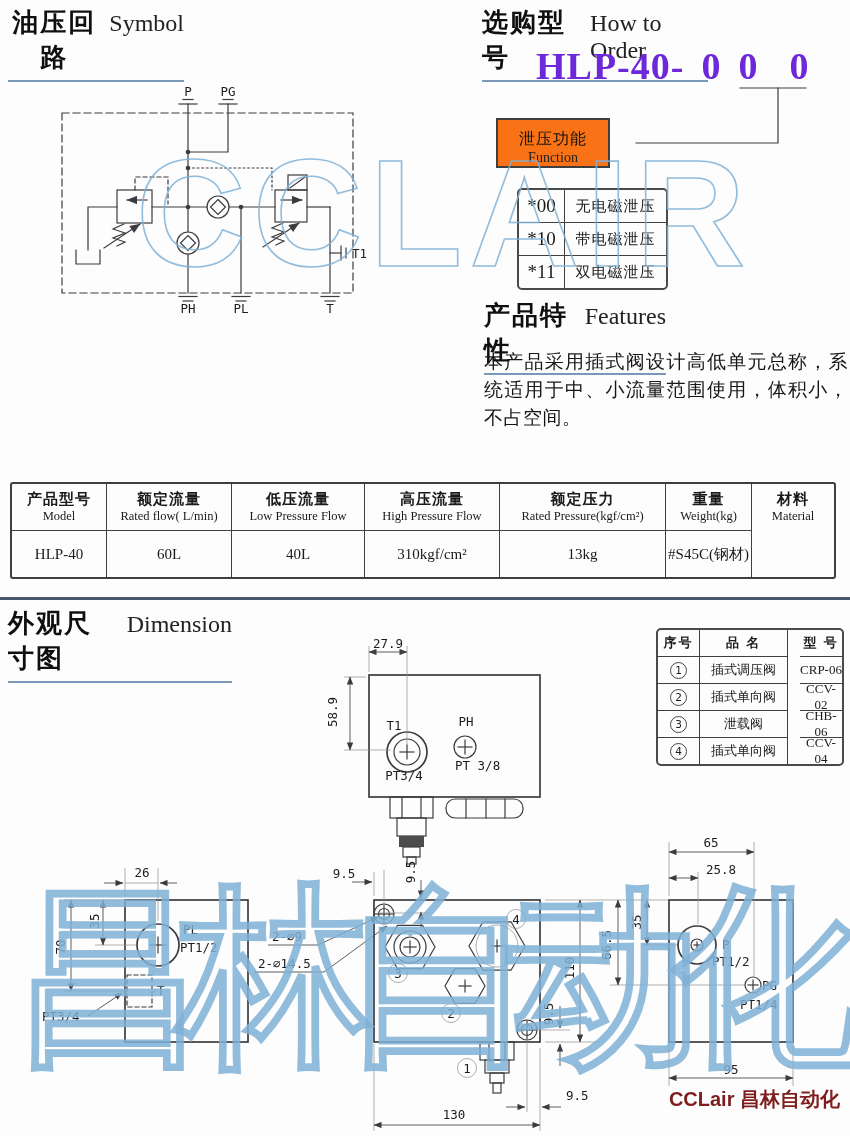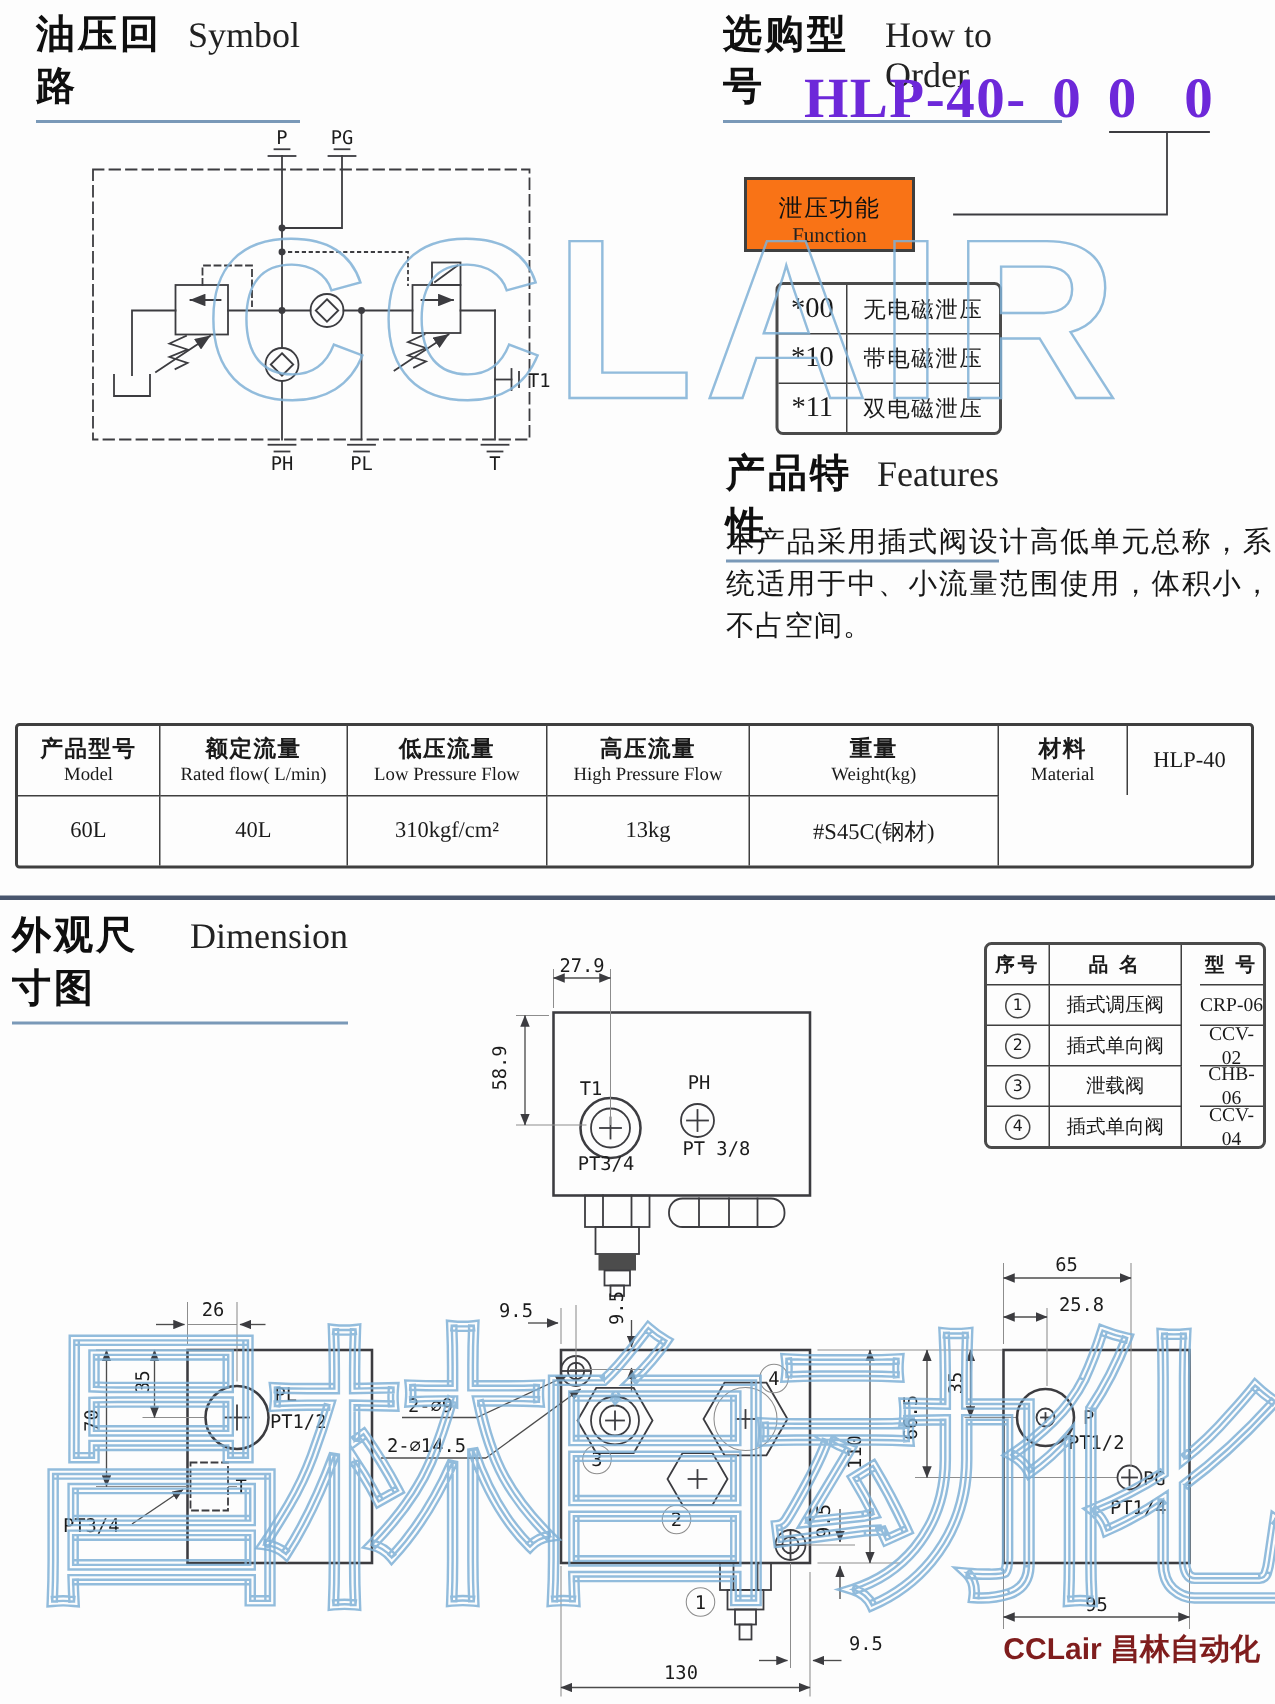--- a/index.html
+++ b/index.html
@@ -4,21 +4,21 @@
 <style>
   html,body{margin:0;padding:0;}
   body{width:850px;height:1136px;position:relative;overflow:hidden;
        background:#fdfdfd;font-family:"Liberation Serif",serif;color:#1a1a1a;}
   
   .sec-title{position:absolute;display:flex;align-items:baseline;gap:9px;
              border-bottom:2px solid #7a99b8;padding-bottom:5px;}
   .sec-title .zh{font-family:"Liberation Sans",sans-serif;font-weight:700;
                  font-size:26px;letter-spacing:2px;color:#0f0f0f;}
   .sec-title .en{font-family:"Liberation Serif",serif;font-size:24px;color:#222;}
-  #t-symbol{left:24px;top:5px;width:176px;}
+  #t-symbol{left:8px;top:5px;width:176px;text-align:center;}
   #t-order{left:482px;top:5px;width:226px;}
   #t-features{left:484px;top:298px;width:182px;}
   #t-dim{left:8px;top:606px;width:224px;}
   
   .mc{position:absolute;left:536px;top:44px;font-family:"Liberation Serif",serif;
       font-weight:bold;font-size:38px;color:#6d28d9;letter-spacing:1px;white-space:nowrap;}
   .mc .d{display:inline-block;margin-left:17px;}
   .mc .d3{margin-left:31px;}
   
   .fnbox{position:absolute;left:496px;top:118px;width:110px;height:46px;
@@ -125,20 +125,24 @@
       <div class="zh">额定流量</div>
       <div class="en">Rated flow( L/min)</div>
     </div>
     <div class="cell">
       <div class="zh">低压流量</div>
       <div class="en">Low Pressure Flow</div>
     </div>
     <div class="cell">
       <div class="zh">高压流量</div>
       <div class="en">High Pressure Flow</div>
+    </div>
+    <div class="cell">
+      <div class="zh">额定压力</div>
+      <div class="en">Rated Pressure(kgf/cm²)</div>
     </div>
     <div class="cell">
       <div class="zh">重量</div>
       <div class="en">Weight(kg)</div>
     </div>
     <div class="cell">
       <div class="zh">材料</div>
       <div class="en">Material</div>
     </div>
     <div class="cell td">HLP-40</div>

